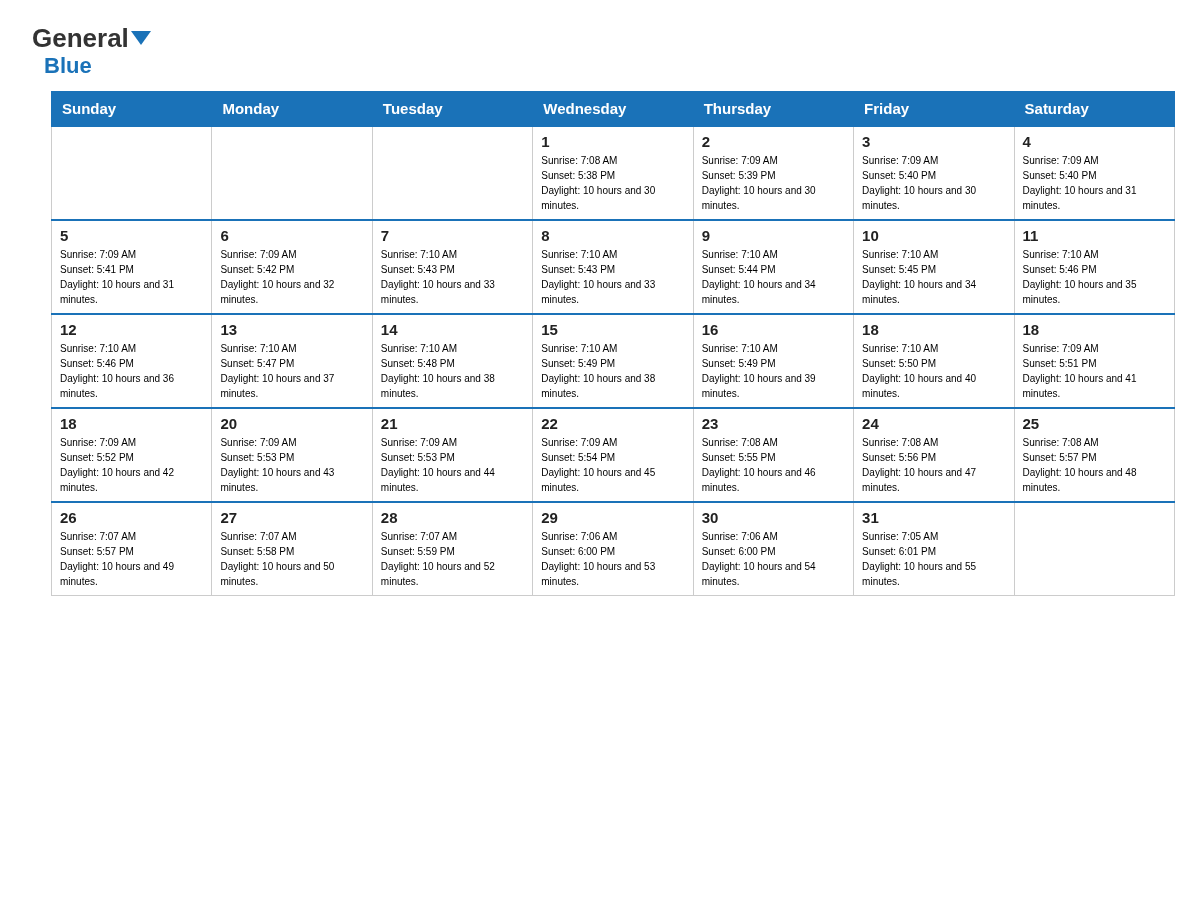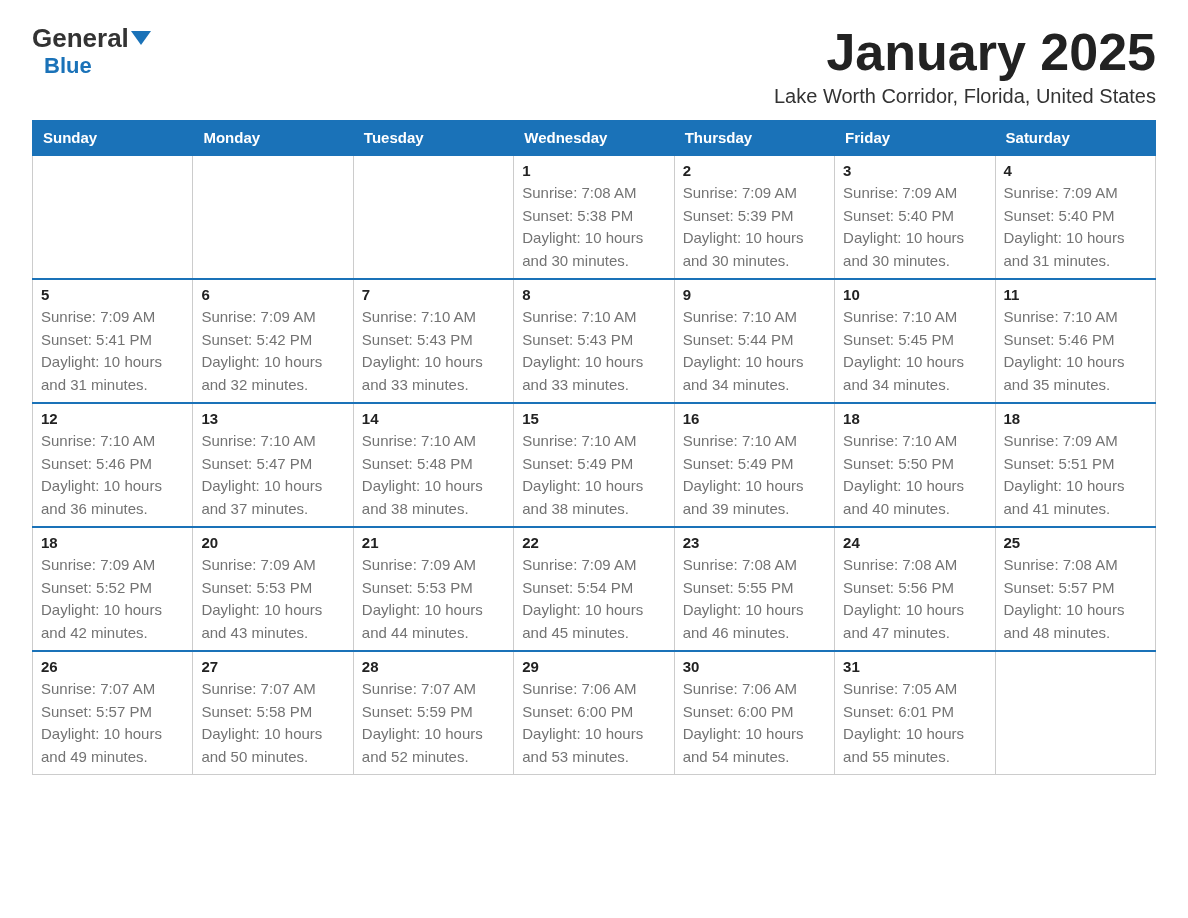--- a/index.html
+++ b/index.html
@@ -61,20 +61,21 @@
     }
     .location-title {
       font-size: 20px;
       color: #333;
       margin-top: 4px;
     }
     .calendar {
       width: 100%;
       border-collapse: collapse;
       margin-top: 12px;
+      margin-left: 19px;
     }
     .calendar th {
       background-color: #1a72b8;
       color: #fff;
       font-size: 15px;
       font-weight: bold;
       padding: 8px 10px;
       text-align: left;
       border: 1px solid #1a72b8;
     }
@@ -92,41 +93,37 @@
       border-top: 2px solid #1a72b8;
     }
     .day-num {
       font-size: 15px;
       font-weight: bold;
       color: #222;
       display: block;
       margin-bottom: 3px;
     }
     .day-info {
-      font-size: 15px;
-      color: #737373;
+      font-size: 10px;
+      color: #000000;
       line-height: 1.5;
     }
     .empty-cell {
       background: #fff;
     }
   </style>
 </head>
 <body>
 
 <div class="header-row">
   <div class="logo">
     <div>
       <span class="logo-general">General<span class="logo-triangle"></span></span>
     </div>
     <div class="logo-blue">Blue</div>
-  </div>
-  <div class="title-section">
-    <div class="month-title">January 2025</div>
-    <div class="location-title">Lake Worth Corridor, Florida, United States</div>
   </div>
 </div>
 
 <table class="calendar">
   <thead>
     <tr>
       <th>Sunday</th>
       <th>Monday</th>
       <th>Tuesday</th>
       <th>Wednesday</th>

